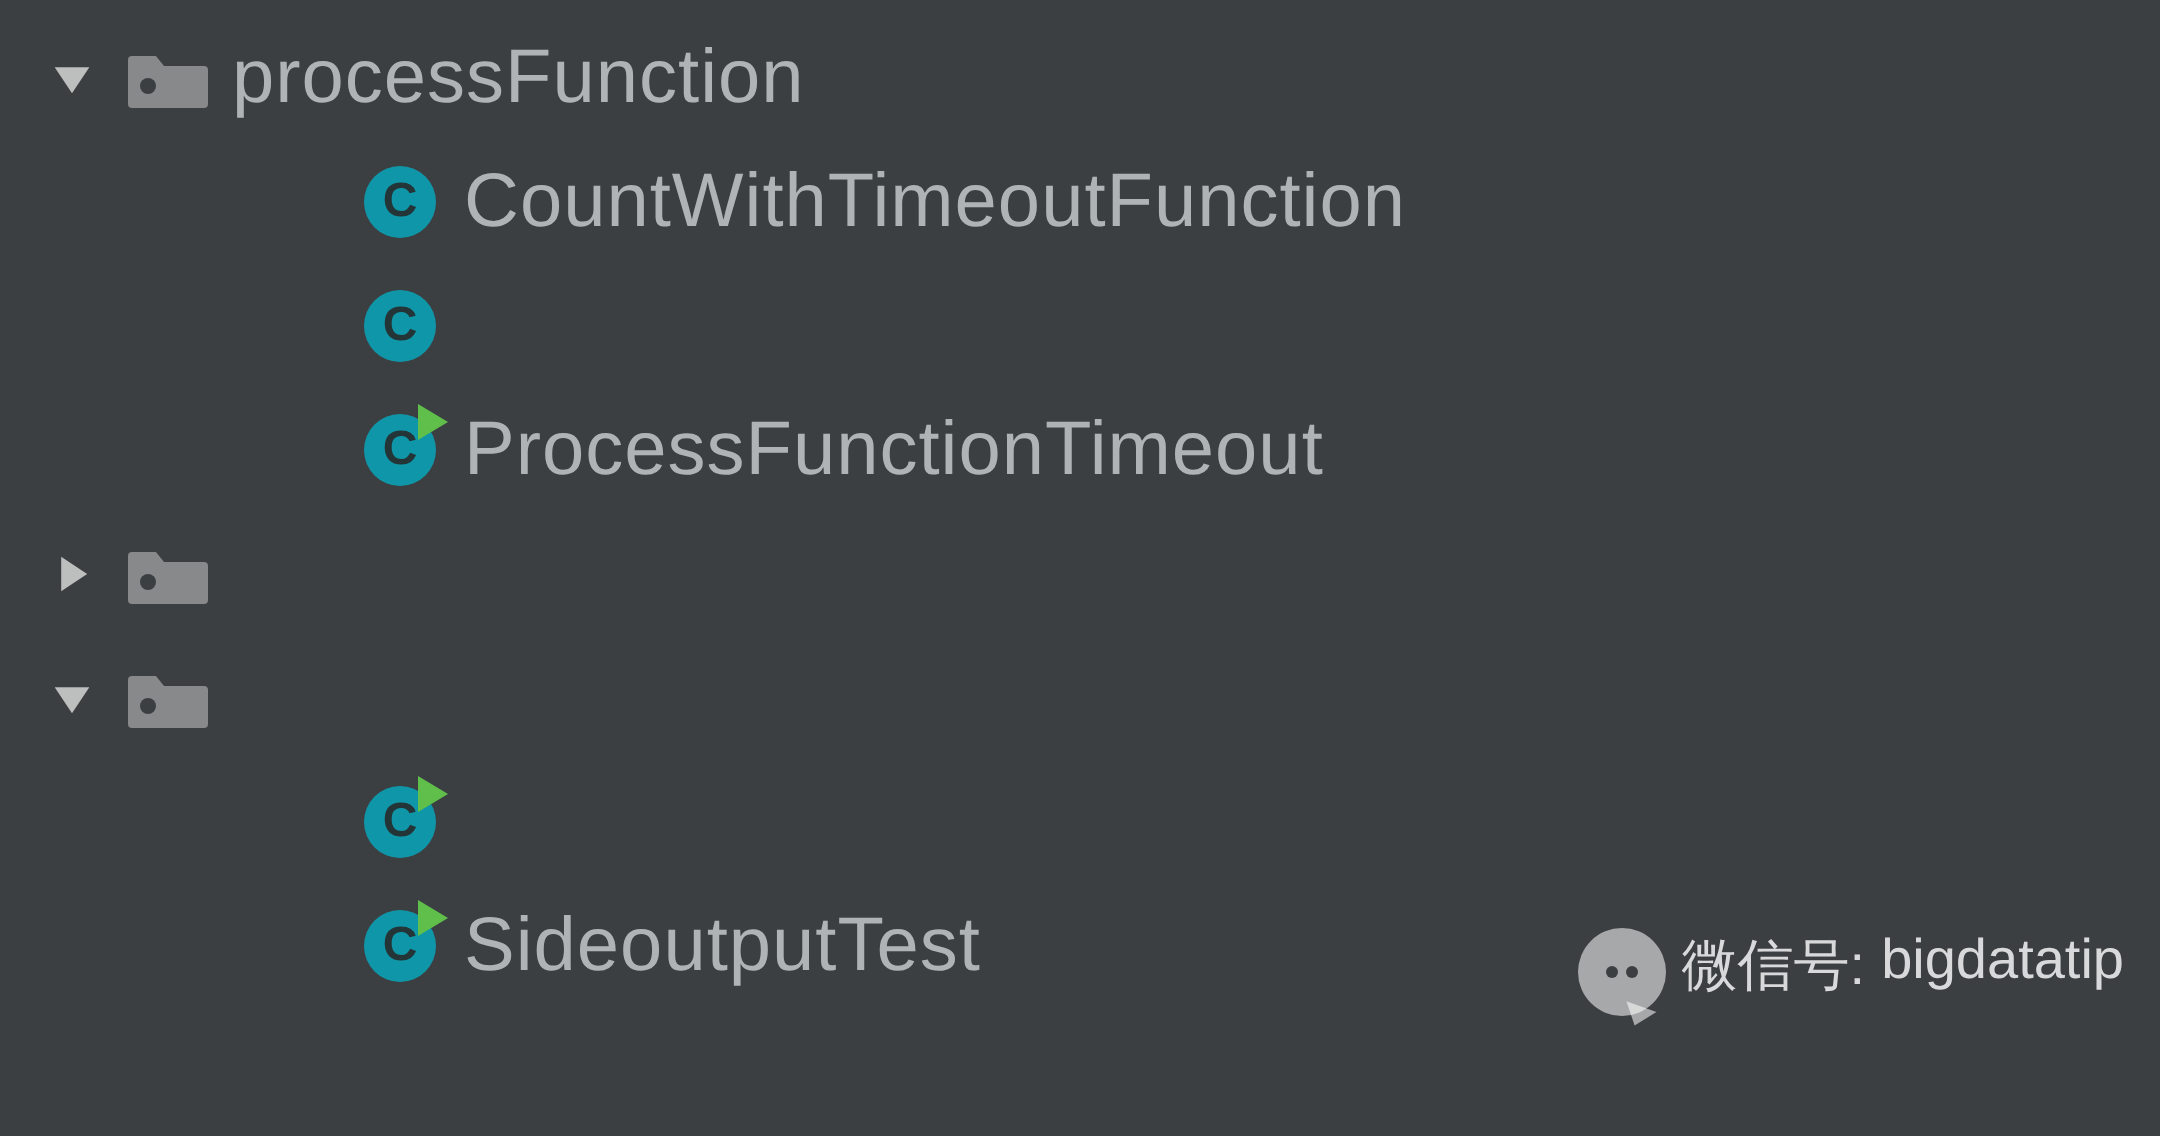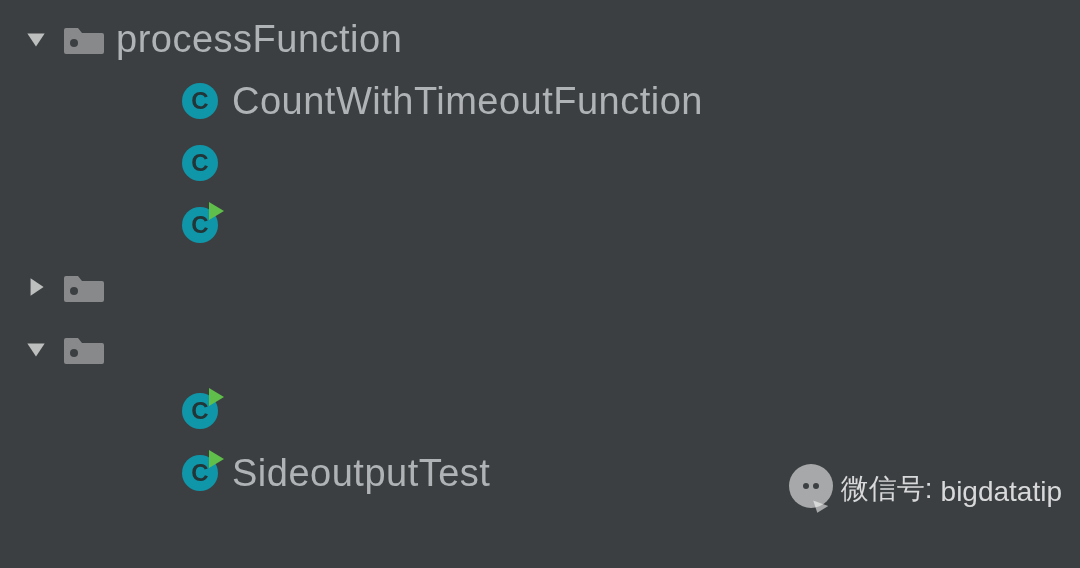--- a/index.html
+++ b/index.html
@@ -64,21 +64,21 @@
       letter-spacing: 0.5px;
     }
     .indent-1 { padding-left: 12px; }
     .indent-2 { padding-left: 128px; }
     .spacer-arrow { width: 48px; flex-shrink: 0; }
     .watermark {
       position: absolute;
       right: 18px;
       bottom: 60px;
       display: flex;
-      align-items: flex-end;
+      align-items: flex-start;
       gap: 8px;
       color: #d8d9da;
       font-size: 28px;
     }
     .wm-bubble {
       width: 44px; height: 44px;
       border-radius: 50%;
       background: rgba(255,255,255,0.55);
       display: flex; align-items: center; justify-content: center;
       position: relative;
@@ -130,20 +130,21 @@
       </div>
     </div>
     <div class="row indent-2">
       <div class="spacer-arrow"></div>
       <div class="icon">
         <div class="class-circle">
           <span class="class-letter">C</span>
           <div class="run-badge"></div>
         </div>
       </div>
+      <span class="label">ProcessFunctionTimeout</span>
     </div>
     <div class="row indent-1">
       <div class="arrow">
         <svg viewBox="0 0 24 24">
           <path d="M7 4 L19 12 L7 20 Z"></path>
         </svg>
       </div>
       <div class="icon">
         <svg class="folder-svg" viewBox="0 0 40 34">
           <path fill="#87898a" d="M2 6 h12 l4 5 h20 a2 2 0 0 1 2 2 v17 a2 2 0 0 1 -2 2 h-36 a2 2 0 0 1 -2 -2 v-22 a2 2 0 0 1 2 -2 z"></path>

